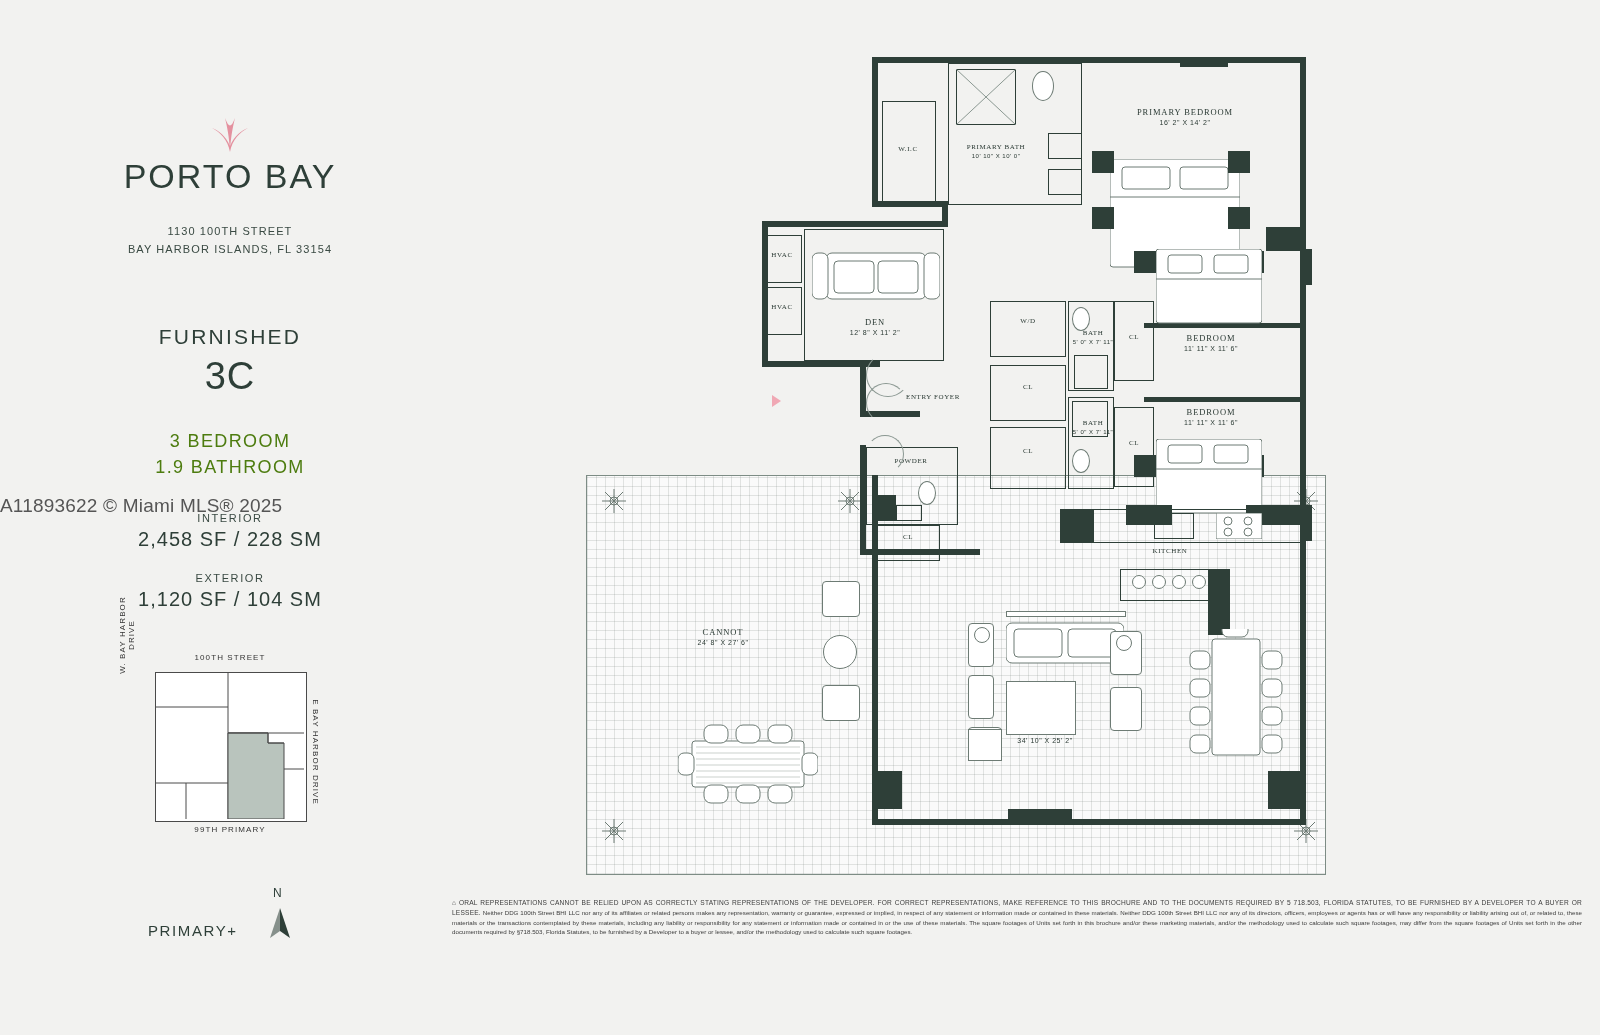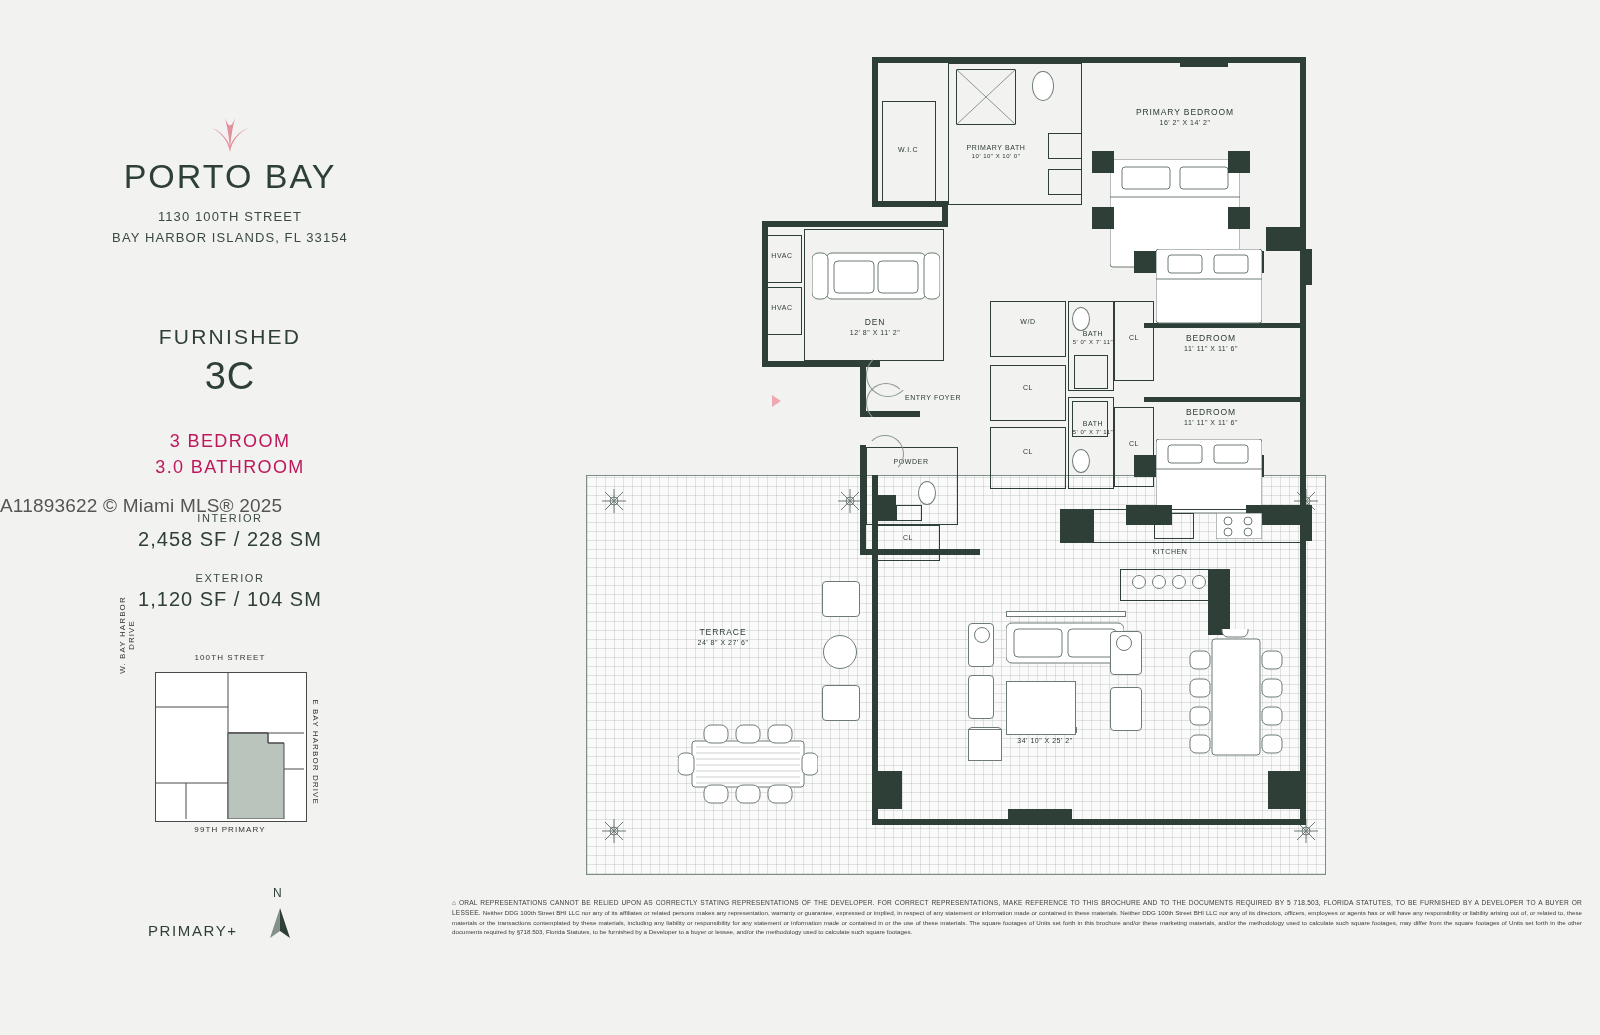--- a/index.html
+++ b/index.html
@@ -8,26 +8,26 @@
     background:#f2f2f0;
     font-family:"Liberation Sans", sans-serif;
     color:#2b3a34;
   }
   .root{position:absolute;left:0;top:0;width:1600px;height:1035px;}
 
   
   .brand{position:absolute;left:95px;top:110px;width:270px;text-align:center;}
   .brand-mark{width:100%;height:45px;position:relative;}
   .brand-name{font-size:34px;letter-spacing:2px;color:#2e3f38;margin-top:2px;white-space:nowrap;}
-  .brand-addr{margin-top:10px;font-size:13px;letter-spacing:1.1px;line-height:1.65;color:#3a4a43;}
+  .brand-addr{margin-top:26px;font-size:11px;letter-spacing:1.1px;line-height:1.65;color:#3a4a43;}
 
   .res-label{position:absolute;left:95px;top:325px;width:270px;text-align:center;font-size:21px;letter-spacing:2.2px;color:#2e3f38;}
   .res-num{position:absolute;left:95px;top:355px;width:270px;text-align:center;font-size:38px;letter-spacing:1px;color:#2e3f38;}
 
-  .beds{position:absolute;left:95px;top:428px;width:270px;text-align:center;font-size:18px;letter-spacing:1.4px;line-height:1.45;color:#be185d;}
+  .beds{position:absolute;left:95px;top:428px;width:270px;text-align:center;font-size:18px;letter-spacing:1.4px;line-height:1.45;color:#4d7c0f;}
 
   .area-blk{position:absolute;width:270px;left:95px;text-align:center;}
   .area-title{font-size:11px;letter-spacing:1.6px;color:#3a4a43;}
   .area-val{font-size:20px;letter-spacing:1px;color:#2e3f38;margin-top:4px;}
 
   .watermark{position:absolute;left:0;top:495px;width:340px;font-size:19px;color:#4d4d4d;opacity:.95;letter-spacing:.2px;}
 
   
   .keymap{position:absolute;left:155px;top:672px;width:150px;height:148px;border:1px solid #4a4a4a;background:#fff;}
   .km-lines{position:absolute;inset:0;}
@@ -42,21 +42,21 @@
   .north-n{position:absolute;left:273px;top:886px;font-size:12px;color:#2e3f38;}
   .north-arrow{position:absolute;left:268px;top:908px;width:24px;height:32px;}
 
   
   .plan{position:absolute;left:420px;top:35px;width:1170px;height:840px;}
   .wall{position:absolute;background:#2e3f38;}
   .thin{position:absolute;border:1px solid #2e3f38;box-sizing:border-box;}
   .thin2{position:absolute;border:1.6px solid #2e3f38;box-sizing:border-box;}
   .hair{position:absolute;border:.8px solid #7d8c85;box-sizing:border-box;}
   .lbl{position:absolute;text-align:center;color:#2b3a34;line-height:1.35;letter-spacing:.4px;}
-  .lbl .nm{font-size:8.5px;letter-spacing:.9px;}
+  .lbl .nm{font-size:8.5px;letter-spacing:.9px;font-family:Liberation Serif, serif;}
   .lbl .dm{font-size:7px;letter-spacing:.5px;}
   .lbl-s .nm{font-size:7px;letter-spacing:.6px;}
   .lbl-s .dm{font-size:6px;}
   .terr-hatch{position:absolute;background:
      repeating-linear-gradient(0deg,rgba(120,130,124,.20) 0 1px,transparent 1px 9px),
      repeating-linear-gradient(90deg,rgba(120,130,124,.20) 0 1px,transparent 1px 9px);
   }
   .door{position:absolute;border:1px solid #5d6c65;border-radius:50%;box-sizing:border-box;}
   .marker{position:absolute;width:0;height:0;border-top:6px solid transparent;border-bottom:6px solid transparent;border-left:9px solid #f0a8b4;}
 
@@ -90,21 +90,21 @@
       <div>1130 100TH STREET</div>
       <div>BAY HARBOR ISLANDS, FL 33154</div>
     </div>
   </div>
 
   <div class="res-label">FURNISHED</div>
   <div class="res-num">3C</div>
 
   <div class="beds">
     <div>3 BEDROOM</div>
-    <div>3.0 BATHROOM</div>
+    <div>1.9 BATHROOM</div>
   </div>
 
   <div class="area-blk" style="top:512px;">
     <div class="area-title">INTERIOR</div>
     <div class="area-val">2,458 SF / 228 SM</div>
   </div>
   <div class="area-blk" style="top:572px;">
     <div class="area-title">EXTERIOR</div>
     <div class="area-val">1,120 SF / 104 SM</div>
   </div>
@@ -199,21 +199,21 @@
           <rect x="26" y="62" width="24" height="18" rx="7"></rect>
           <rect x="58" y="62" width="24" height="18" rx="7"></rect>
           <rect x="90" y="62" width="24" height="18" rx="7"></rect>
           <rect x="0" y="30" width="16" height="22" rx="6"></rect>
           <rect x="124" y="30" width="16" height="22" rx="6"></rect>
         </g>
       </svg>
     </div>
 
     <div class="lbl" style="left:238px;top:592px;width:130px;">
-      <div class="nm">TERRACE</div>
+      <div class="nm">CANNOT</div>
       <div class="dm">24' 8" X 27' 6"</div>
     </div>
 
     <div class="wall" style="left:452px;top:22px;width:434px;height:6px;"></div>
     <div class="wall" style="left:880px;top:22px;width:6px;height:268px;"></div>
     <div class="wall" style="left:452px;top:22px;width:6px;height:150px;"></div>
     <div class="wall" style="left:452px;top:166px;width:76px;height:6px;"></div>
     <div class="wall" style="left:522px;top:166px;width:6px;height:24px;"></div>
     <div class="wall" style="left:342px;top:186px;width:186px;height:6px;"></div>
     <div class="wall" style="left:342px;top:186px;width:6px;height:146px;"></div>

